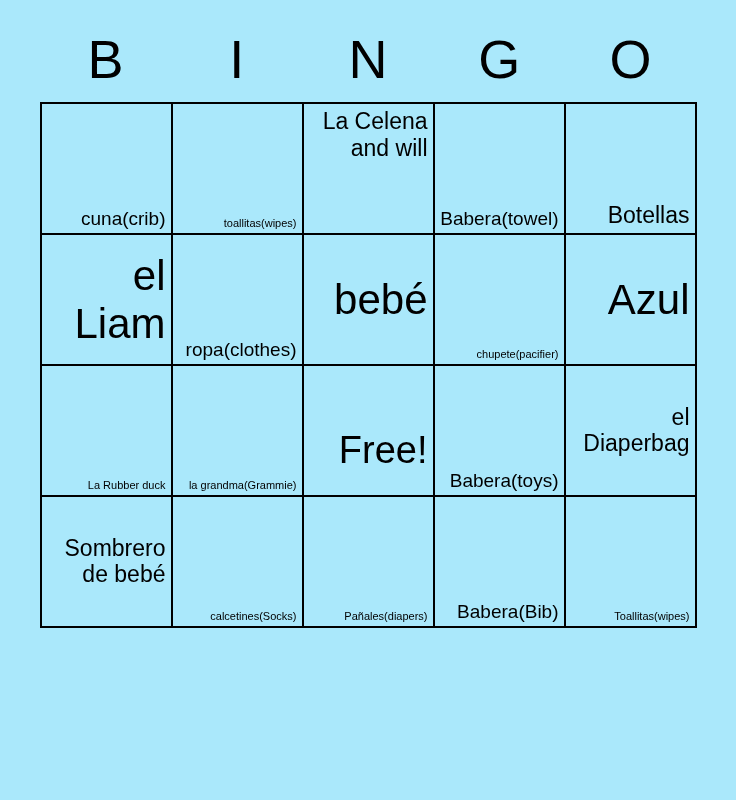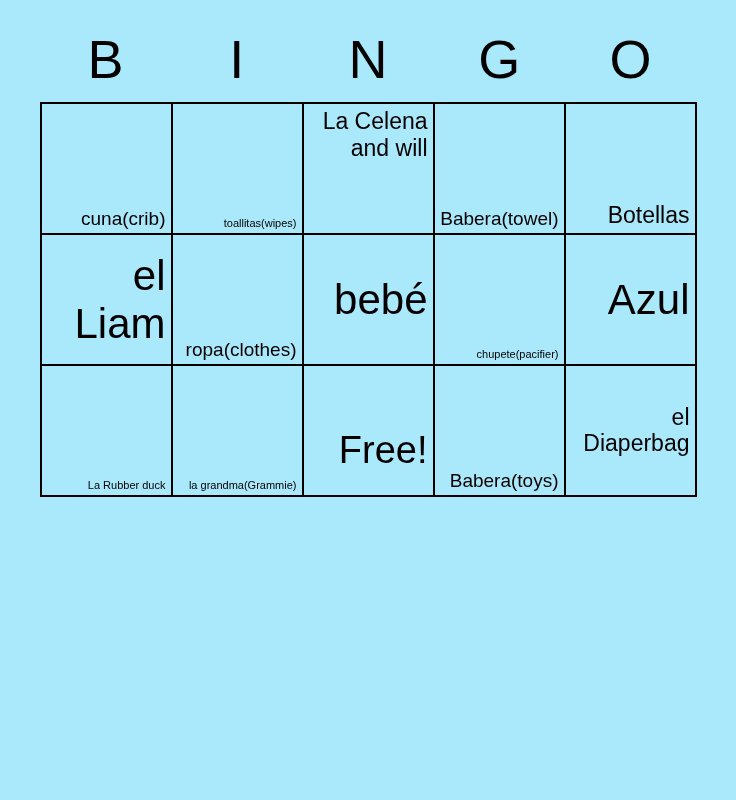--- a/index.html
+++ b/index.html
@@ -129,16 +129,33 @@
         <td class="valign-mid">
             <span class="cell-inner s-free">Free!</span>
           </td>
         <td>
             <span class="cell-inner s-md">Babera(toys)</span>
           </td>
         <td class="valign-mid">
             <span class="cell-inner s-lg">el Diaperbag</span>
           </td>
       </tr>
+      <tr>
+        <td class="valign-mid">
+            <span class="cell-inner s-lg">Sombrero de bebé</span>
+          </td>
+        <td>
+            <span class="cell-inner s-sm">calcetines(Socks)</span>
+          </td>
+        <td>
+            <span class="cell-inner s-sm">Pañales(diapers)</span>
+          </td>
+        <td>
+            <span class="cell-inner s-md">Babera(Bib)</span>
+          </td>
+        <td>
+            <span class="cell-inner s-sm">Toallitas(wipes)</span>
+          </td>
+      </tr>
     </tbody>
   </table>
 
 </div>
 
 </body></html>

